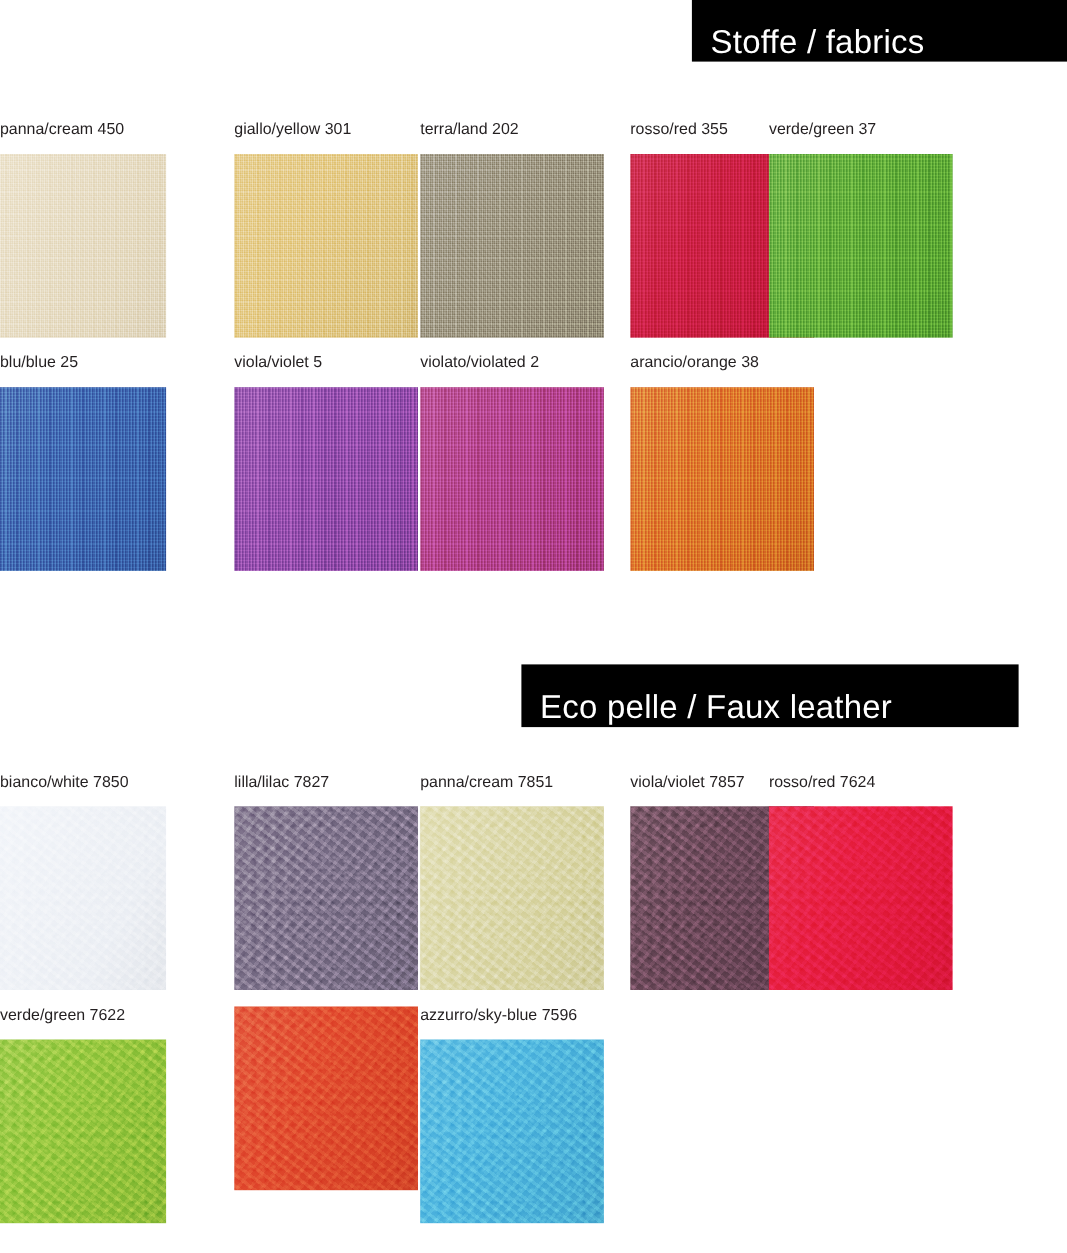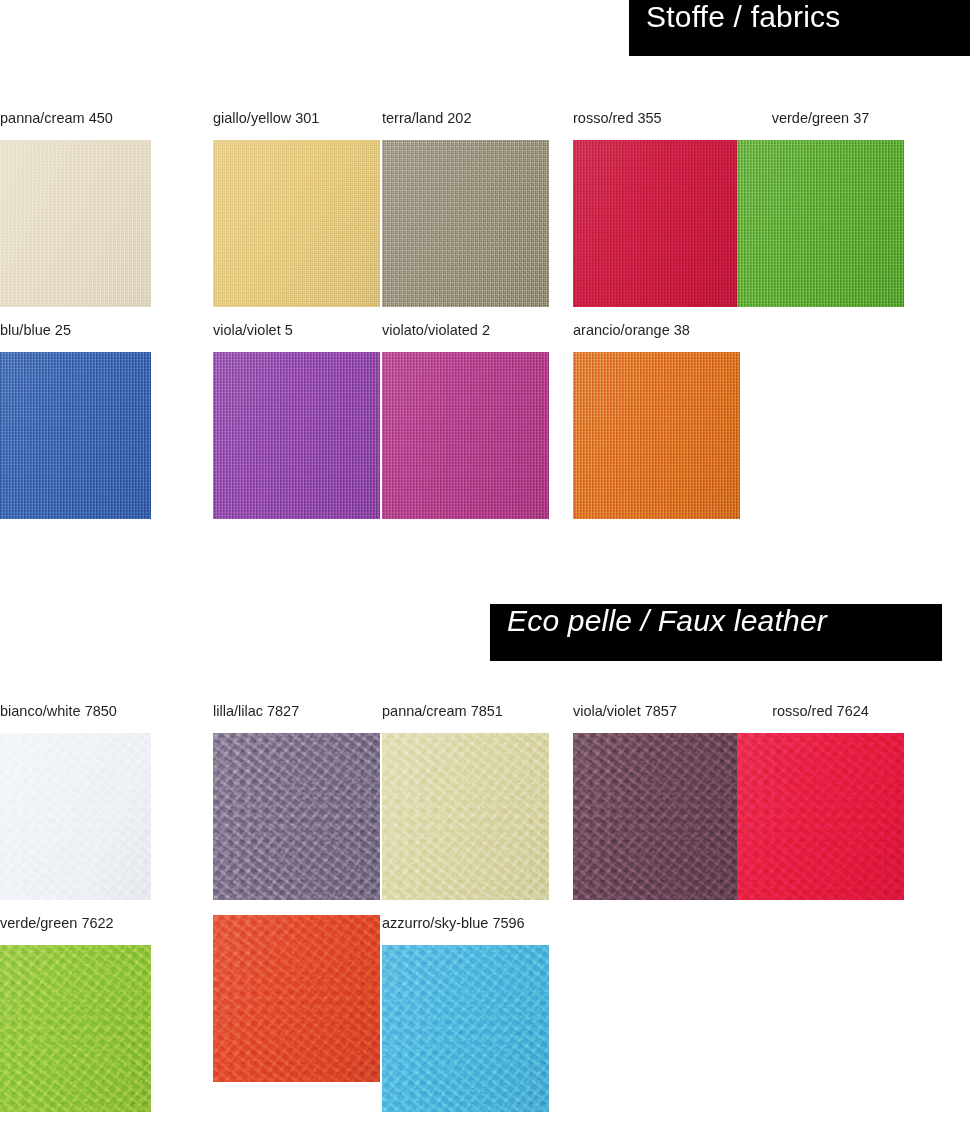--- a/index.html
+++ b/index.html
@@ -12,28 +12,28 @@
   }
 
   .page { position: relative; width: 970px; height: 1139px; }
 
   
   .banner {
     position: absolute;
     background: #000000;
     color: #ffffff;
     display: flex;
-    align-items: flex-start;
+    align-items: flex-end;
     font-size: 30px;
     font-weight: 400;
     letter-spacing: 0.2px;
     padding-left: 17px;
   }
   .banner-fabrics { left: 629px; top: 0; width: 341px; height: 56px; }
-  .banner-leather { left: 490px; top: 604px; width: 452px; height: 57px; font-style: italic; }
+  .banner-leather { left: 474px; top: 604px; width: 452px; height: 57px; }
 
   
   .grid { position: absolute; left: 0; }
   .grid-row { position: relative; height: 212px; }
 
   .cell {
     position: absolute;
     top: 0;
     width: 167px;
   }
@@ -49,21 +49,21 @@
     height: 167px;
     position: relative;
     overflow: hidden;
   }
 
   
   .c0 { left: -16px; }
   .c1 { left: 185px; padding-left: 28px; }
   .c2 { left: 370px; padding-left: 12px; }
   .c3 { left: 553px; margin-left: 20px; }
-  .c4 { left: 737px; text-align: center; }
+  .c4 { left: 699px; }
 
   .c0 .cell-label { padding-left: 16px; }
 
   
   .tex-fabric::after,
   .tex-fabric-rib::after,
   .tex-leather::after {
     content: "";
     position: absolute;
     inset: 0;

